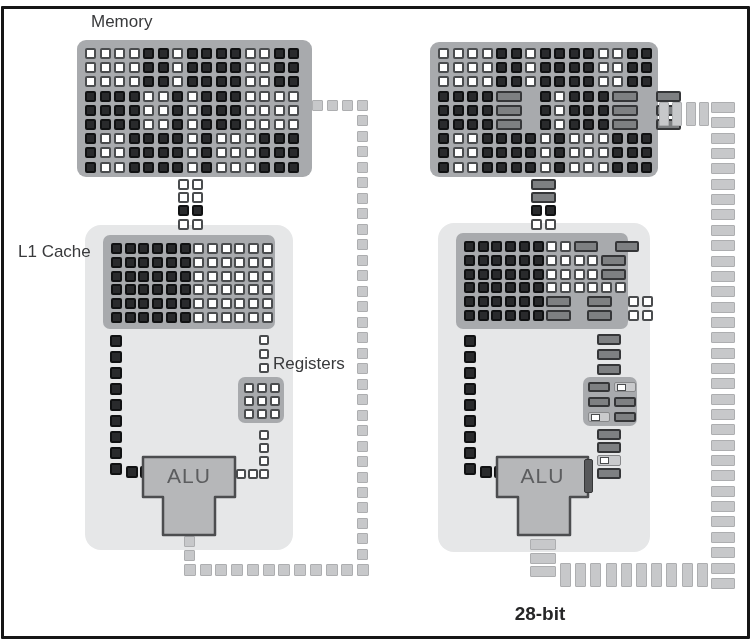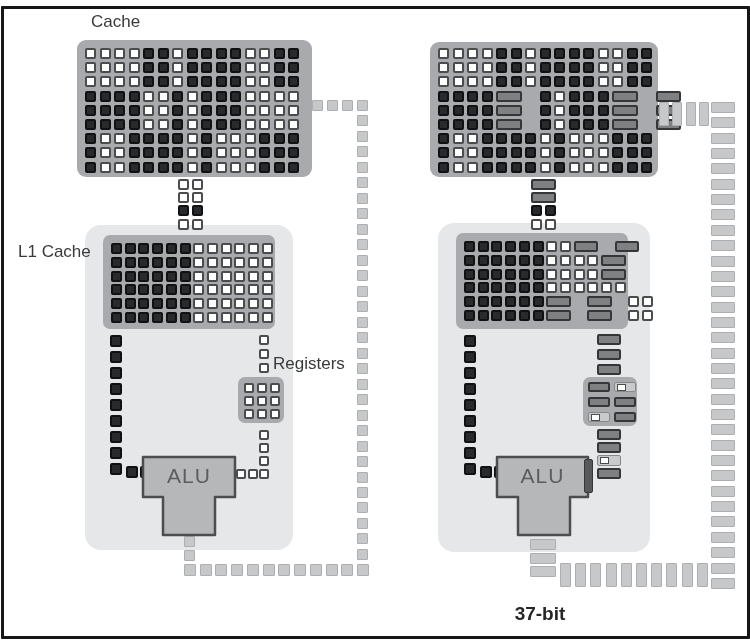--- a/index.html
+++ b/index.html
@@ -607,17 +607,17 @@
       <div class="c cB" style="left: 530px; top: 566px; width: 26px; height: 11px;"></div>
     </div>
 
   <svg class="alulayer" width="750" height="640">
     <polygon points="143,457 235,457 235,497 215,497 215,535 163,535 163,497 143,497" fill="#b6b7b9" stroke="#4c4d4f" stroke-width="2.5" stroke-linejoin="round"></polygon>
     <polygon points="497,457 588,457 588,497 570,497 570,535 518,535 518,497 497,497" fill="#b6b7b9" stroke="#4c4d4f" stroke-width="2.5" stroke-linejoin="round"></polygon>
   </svg>
   <div class="aluText" style="left:143px;top:464px;width:92px;">ALU</div>
   <div class="aluText" style="left:497px;top:464px;width:91px;">ALU</div>
 
-  <div class="lbl" style="left:91px;top:12px;">Cache</div>
+  <div class="lbl" style="left:91px;top:12px;">Memory</div>
   <div class="lbl" style="left:18px;top:242px;">L1 Cache</div>
   <div class="lbl" style="left:273px;top:354px;">Registers</div>
-  <div class="cap" style="left:485px;top:603px;">37-bit</div>
+  <div class="cap" style="left:485px;top:603px;">28-bit</div>
 </div>
 
 </body></html>

